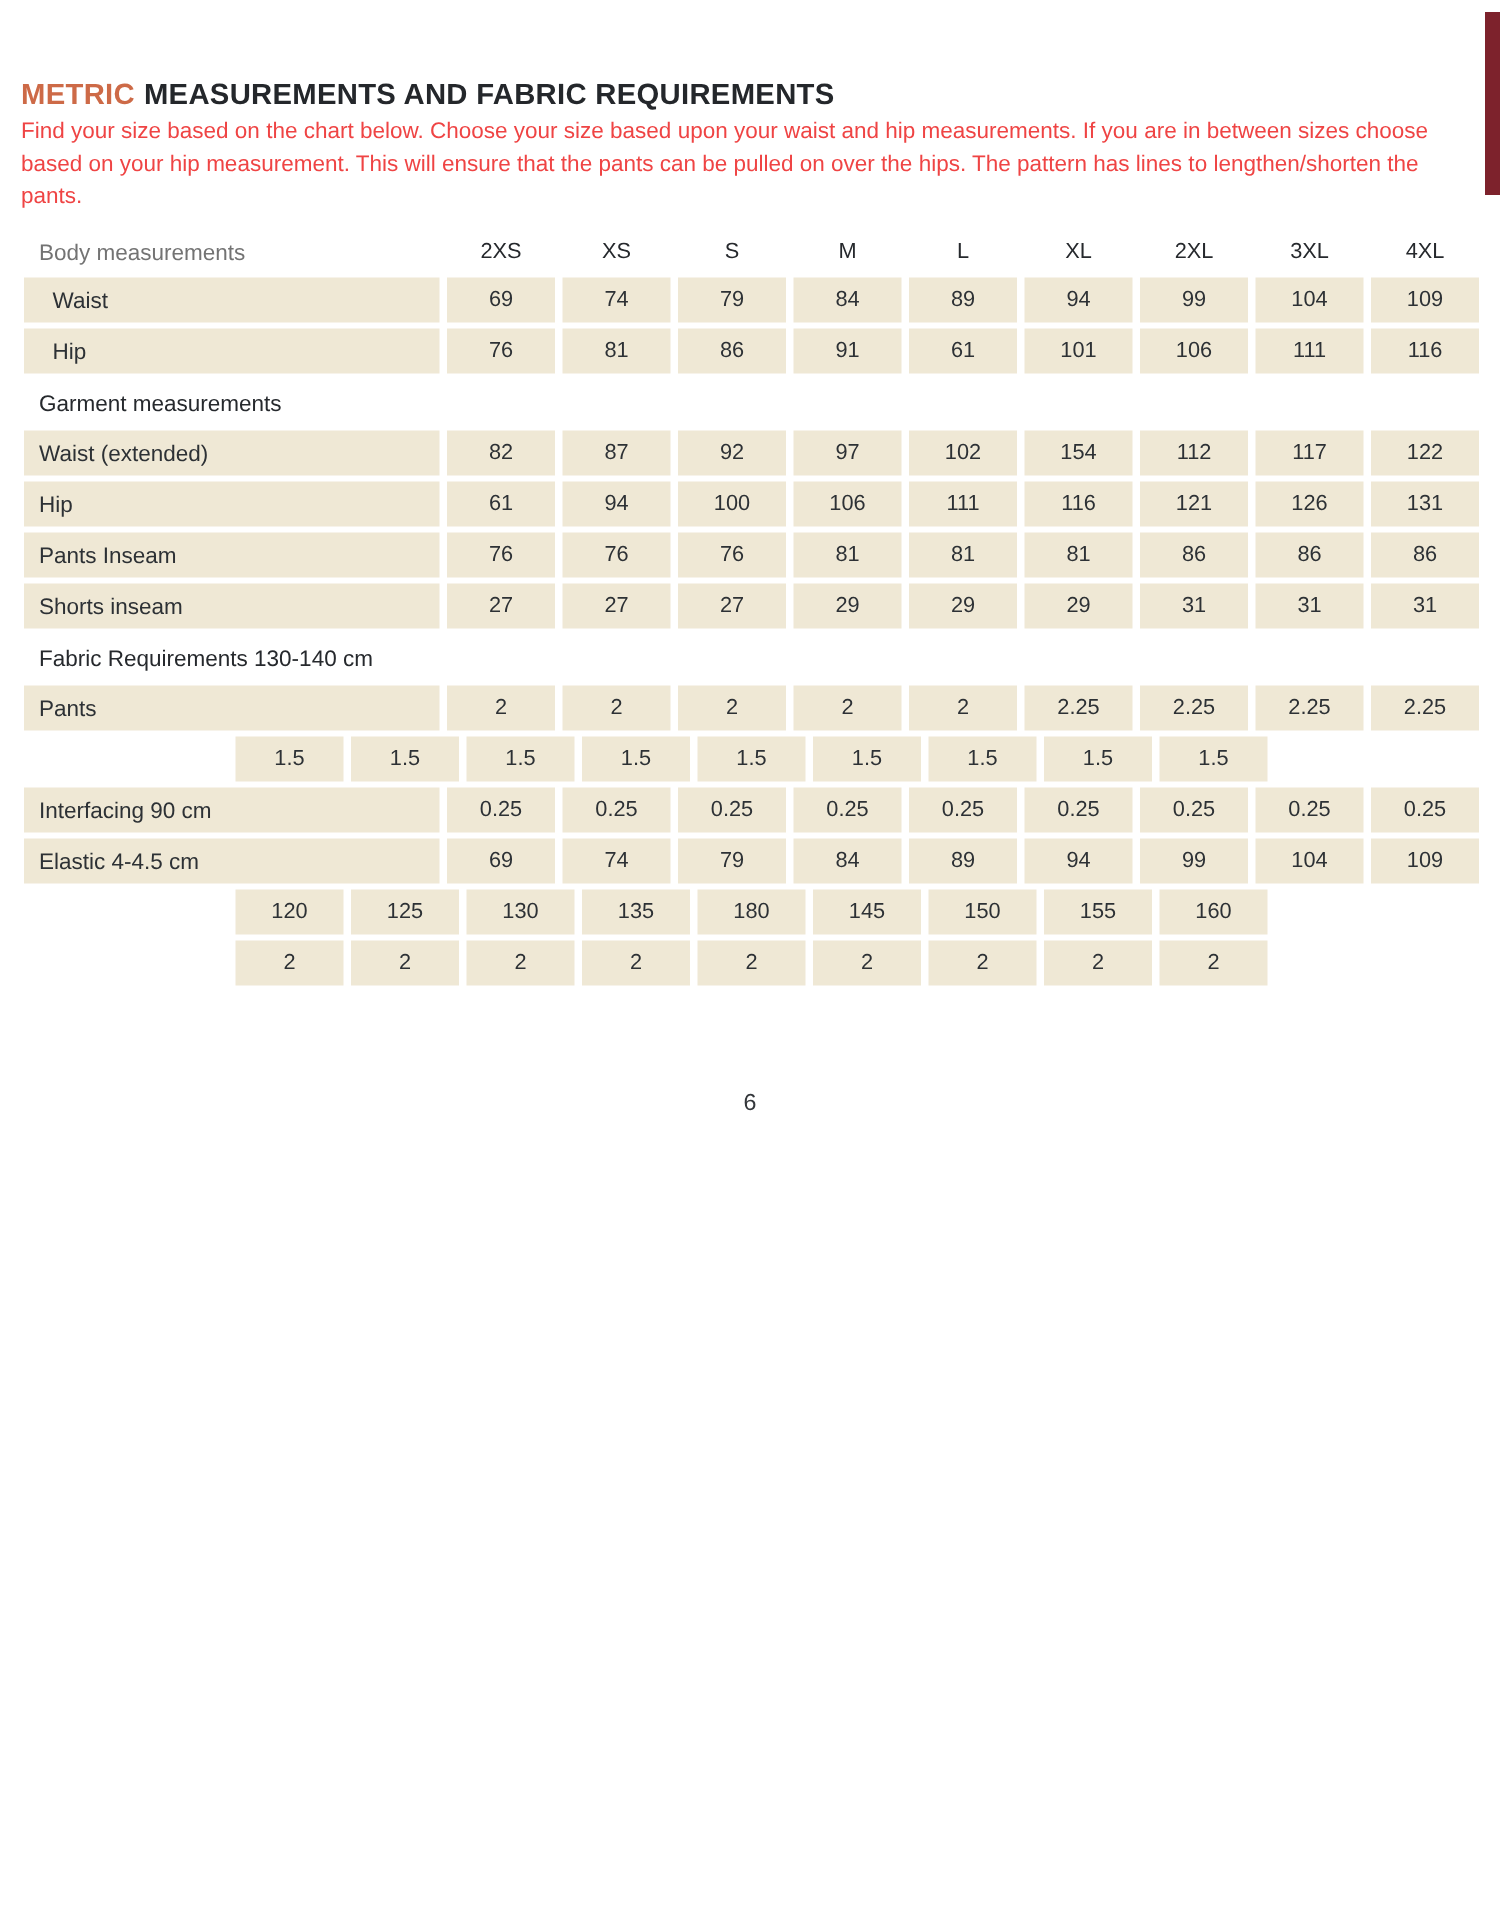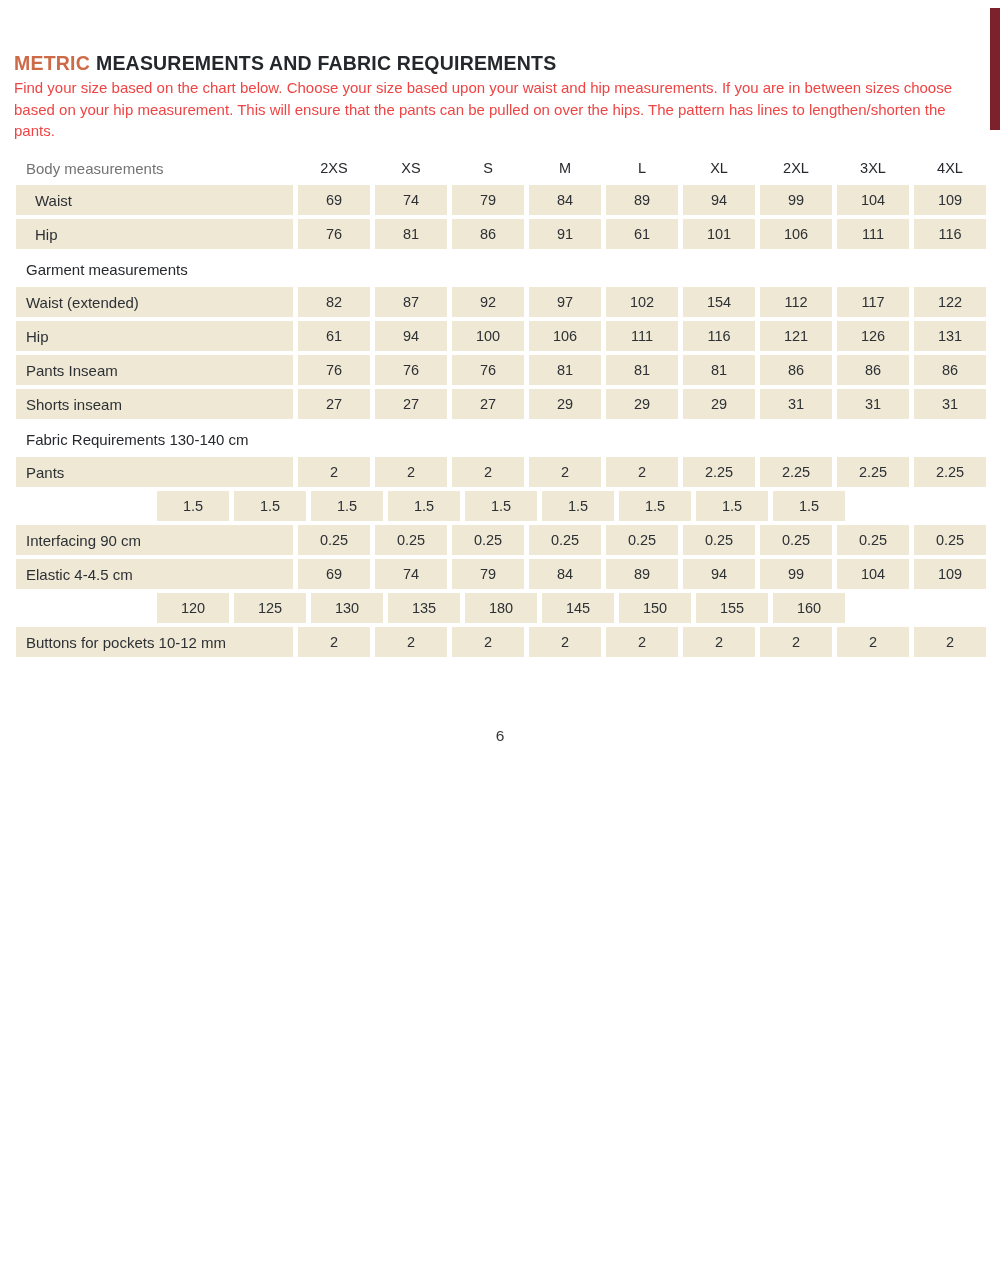--- a/index.html
+++ b/index.html
@@ -256,21 +256,20 @@
         <div class="val">125</div>
         <div class="val">130</div>
         <div class="val">135</div>
         <div class="val">180</div>
         <div class="val">145</div>
         <div class="val">150</div>
         <div class="val">155</div>
         <div class="val">160</div>
       </div>
       <div class="row data">
-        <div class="lbl">Buttons for pockets 10-12 mm</div>
         <div class="val">2</div>
         <div class="val">2</div>
         <div class="val">2</div>
         <div class="val">2</div>
         <div class="val">2</div>
         <div class="val">2</div>
         <div class="val">2</div>
         <div class="val">2</div>
         <div class="val">2</div>
       </div>

